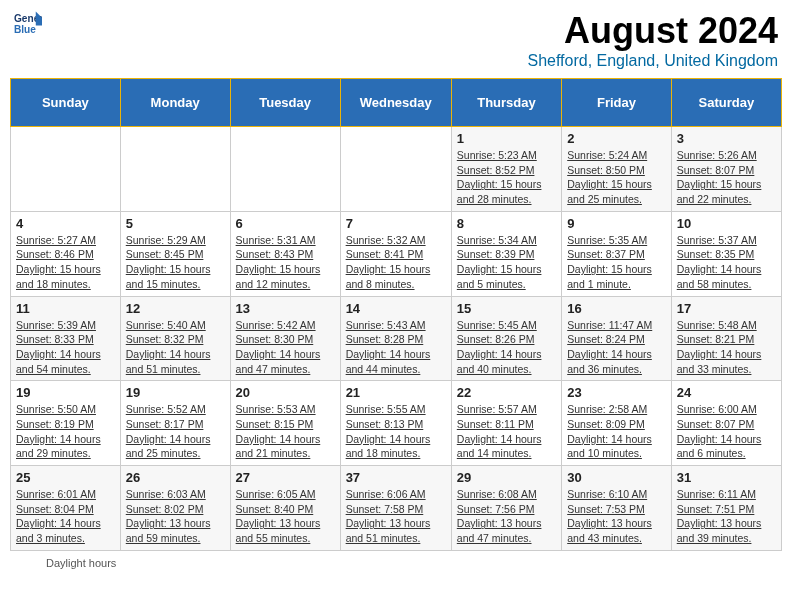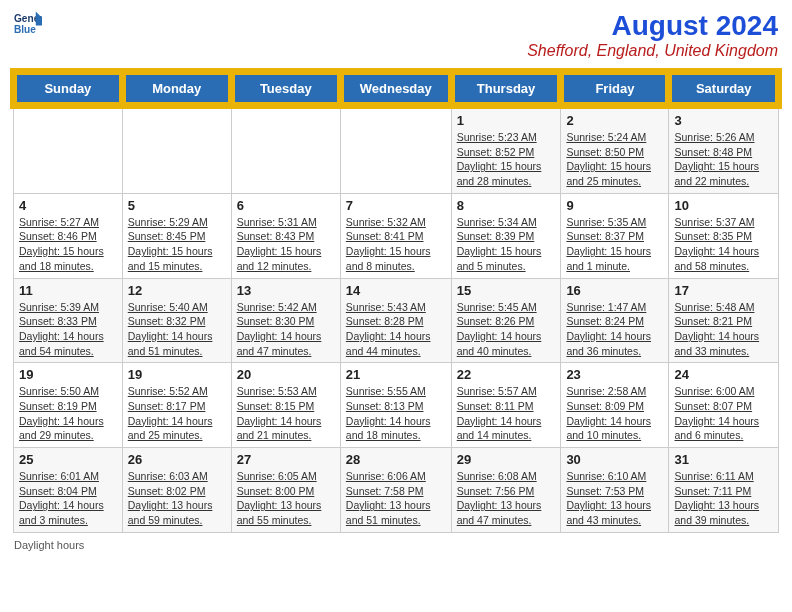--- a/index.html
+++ b/index.html
@@ -27,42 +27,41 @@
     }
     .logo-icon {
       width: 28px;
       height: 28px;
       margin-right: 2px;
     }
     .title-area {
       text-align: right;
     }
     .main-title {
-      font-size: 28px;
+      font-size: 36px;
       font-weight: bold;
-      color: #1d4ed8;
+      color: #000000;
     }
     .subtitle {
       font-size: 16px;
-      color: #b91c1c;
-      font-style: italic;
+      color: #0369a1;
     }
     table {
       width: 100%;
       border-collapse: collapse;
       font-size: 11px;
     }
     thead tr th {
       background-color: #2a6db5;
       color: #fff;
       text-align: center;
-      padding: 6px 4px;
+      padding: 16px 4px;
       font-size: 13px;
       font-weight: bold;
-      border: 7px solid #eab308;
+      border: 1px solid #eab308;
       margin-top: 14px;
     }
     tbody tr td {
       border: 1px solid #ccc;
       vertical-align: top;
       padding: 4px 5px;
       height: 80px;
       width: 113px;
       background: #fff;
     }
@@ -83,20 +82,21 @@
       text-decoration: underline;
     }
     .empty-cell {
       background: #fff !important;
     }
     .footer-note {
       font-size: 11px;
       color: #555;
       margin-top: 6px;
       padding-left: 4px;
+      margin-left: 32px;
     }
   </style>
 </head>
 <body>
 
 <div class="header-area">
   <div class="logo">
     <svg class="logo-icon" viewBox="0 0 36 36">
       <text x="0" y="16" font-size="13" font-weight="bold" fill="#1a3a6b">General</text>
       <text x="0" y="30" font-size="13" font-weight="bold" fill="#2a6db5">Blue</text>
@@ -137,21 +137,21 @@
         <td>
           <span class="day-number">2</span>
           <div class="day-info">Sunrise: 5:24 AM
 Sunset: 8:50 PM
 Daylight: 15 hours
 and 25 minutes.</div>
         </td>
         <td>
           <span class="day-number">3</span>
           <div class="day-info">Sunrise: 5:26 AM
-Sunset: 8:48 PM
+Sunset: 8:07 PM
 Daylight: 15 hours
 and 22 minutes.</div>
         </td>
       </tr>
       <tr>
         <td>
           <span class="day-number">4</span>
           <div class="day-info">Sunrise: 5:27 AM
 Sunset: 8:46 PM
 Daylight: 15 hours
@@ -231,21 +231,21 @@
         </td>
         <td>
           <span class="day-number">15</span>
           <div class="day-info">Sunrise: 5:45 AM
 Sunset: 8:26 PM
 Daylight: 14 hours
 and 40 minutes.</div>
         </td>
         <td>
           <span class="day-number">16</span>
-          <div class="day-info">Sunrise: 1:47 AM
+          <div class="day-info">Sunrise: 11:47 AM
 Sunset: 8:24 PM
 Daylight: 14 hours
 and 36 minutes.</div>
         </td>
         <td>
           <span class="day-number">17</span>
           <div class="day-info">Sunrise: 5:48 AM
 Sunset: 8:21 PM
 Daylight: 14 hours
 and 33 minutes.</div>
@@ -313,26 +313,26 @@
         <td>
           <span class="day-number">26</span>
           <div class="day-info">Sunrise: 6:03 AM
 Sunset: 8:02 PM
 Daylight: 13 hours
 and 59 minutes.</div>
         </td>
         <td>
           <span class="day-number">27</span>
           <div class="day-info">Sunrise: 6:05 AM
-Sunset: 8:00 PM
+Sunset: 8:40 PM
 Daylight: 13 hours
 and 55 minutes.</div>
         </td>
         <td>
-          <span class="day-number">28</span>
+          <span class="day-number">37</span>
           <div class="day-info">Sunrise: 6:06 AM
 Sunset: 7:58 PM
 Daylight: 13 hours
 and 51 minutes.</div>
         </td>
         <td>
           <span class="day-number">29</span>
           <div class="day-info">Sunrise: 6:08 AM
 Sunset: 7:56 PM
 Daylight: 13 hours
@@ -341,21 +341,21 @@
         <td>
           <span class="day-number">30</span>
           <div class="day-info">Sunrise: 6:10 AM
 Sunset: 7:53 PM
 Daylight: 13 hours
 and 43 minutes.</div>
         </td>
         <td>
           <span class="day-number">31</span>
           <div class="day-info">Sunrise: 6:11 AM
-Sunset: 7:11 PM
+Sunset: 7:51 PM
 Daylight: 13 hours
 and 39 minutes.</div>
         </td>
       </tr>
     </tbody>
 </table>
 
 <div class="footer-note">
   <span>Daylight hours</span>
 </div>

